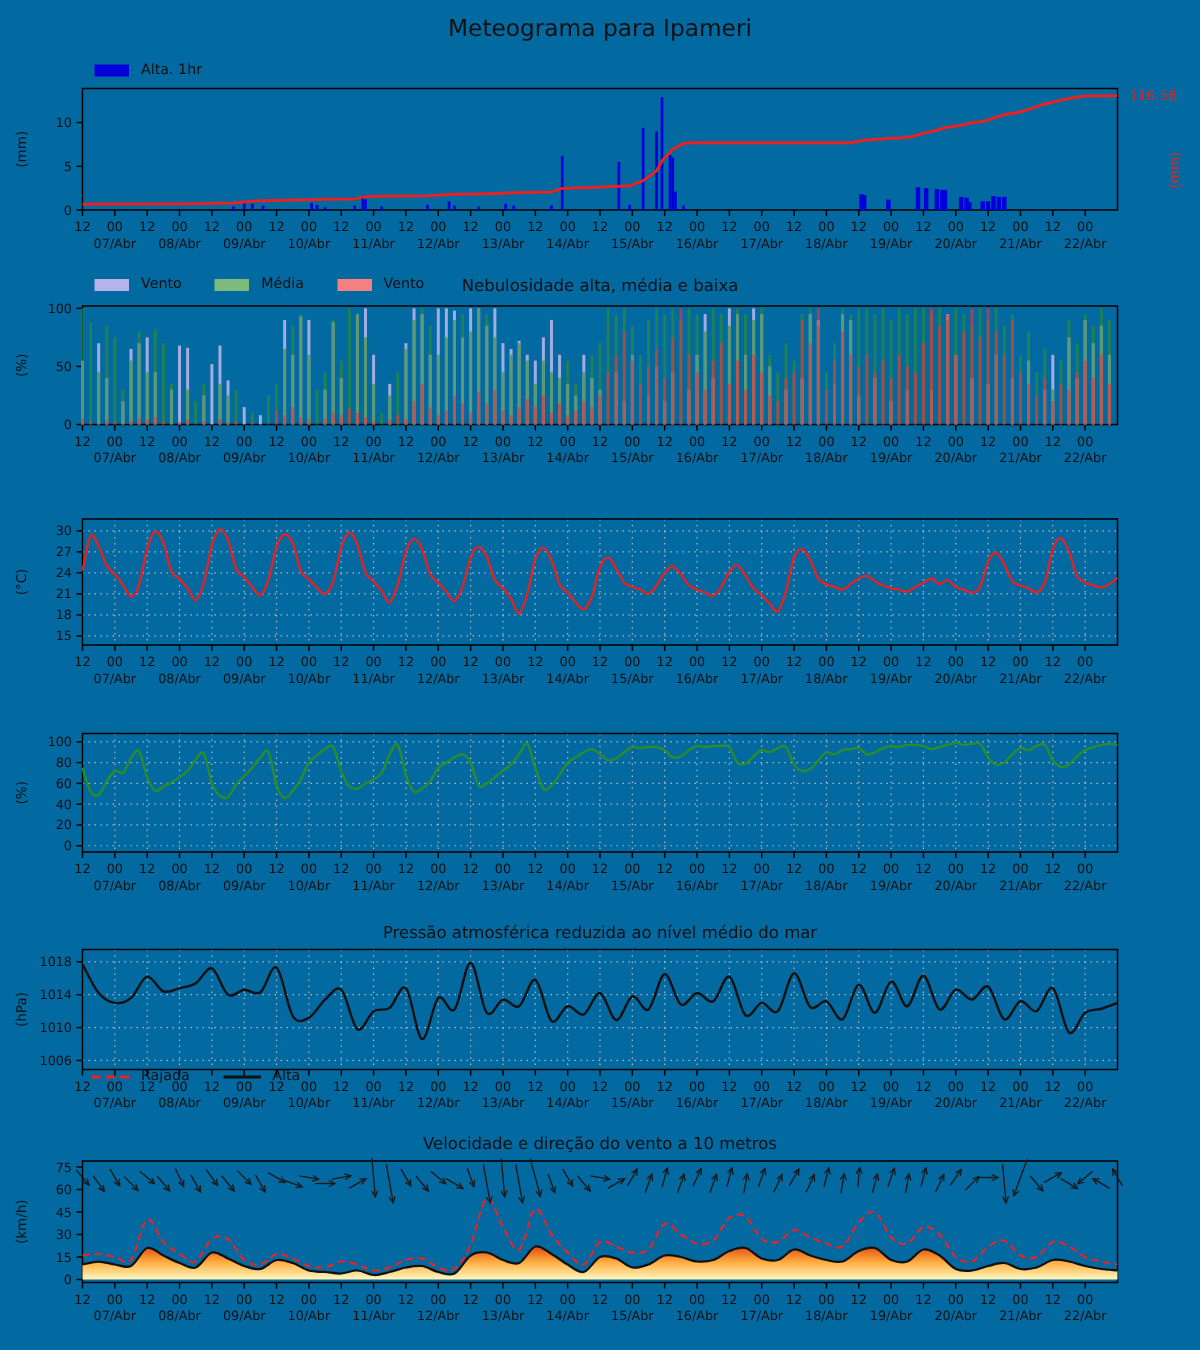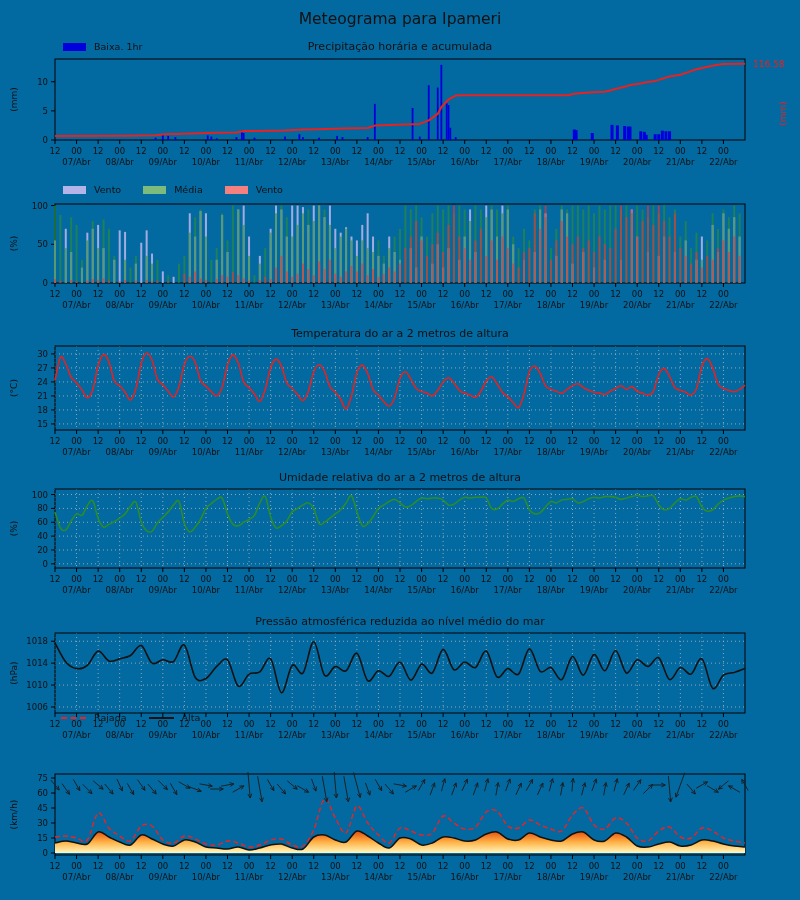--- a/index.html
+++ b/index.html
@@ -17,21 +17,21 @@
 </style>
 </head>
 <body>
 
 <div id="fig">
   <div class="main-title">Meteograma para Ipameri</div>
 
   <div class="legend" style="top:41px;left:63px">
     <span class="item">
       <span class="sw" style="background:#0000dd"></span>
-      <span>Baixa. 1hr</span>
+      <span>Alta. 1hr</span>
     </span>
   </div>
 
   <div class="legend" style="top:184px;left:63px">
     <span class="item">
       <span class="sw" style="background:#b4b4e8"></span>
       <span>Vento</span>
     </span>
     <span class="item">
       <span class="sw" style="background:#7cbb7c"></span>
@@ -47,24 +47,23 @@
     <span class="item">
       <span class="lsw" style="border-top:2px dashed #ee2222"></span>
       <span>Rajada</span>
     </span>
     <span class="item">
       <span class="lsw" style="border-top:2px solid #111"></span>
       <span>Alta</span>
     </span>
   </div>
 
-  <div class="panel-title" style="top:40px">Precipitação horária e acumulada</div>
-  <div class="panel-title" style="top:327px">Temperatura do ar a 2 metros de altura</div>
-  <div class="panel-title" style="top:471px">Umidade relativa do ar a 2 metros de altura</div>
+  <div class="panel-title" style="top:184px">Nebulosidade alta, média e baixa</div>
   <div class="panel-title" style="top:615px">Pressão atmosférica reduzida ao nível médio do mar</div>
+  <div class="panel-title" style="top:756px">Velocidade e direção do vento a 10 metros</div>
 
   <svg class="chart" id="chart-0" style="top:59px" width="800" height="114">
       <rect x="55" y="0" width="690" height="81" fill="none" stroke="#000" stroke-width="1"></rect>
       <line x1="51" x2="55" y1="81" y2="81" stroke="#000" stroke-width="1"></line>
       <text x="48" y="84" text-anchor="end" font-size="8.5px" fill="#111">0</text>
       <line x1="51" x2="55" y1="51.86330935251799" y2="51.86330935251799" stroke="#000" stroke-width="1"></line>
       <text x="48" y="54.86330935251799" text-anchor="end" font-size="8.5px" fill="#111">5</text>
       <line x1="51" x2="55" y1="22.726618705035975" y2="22.726618705035975" stroke="#000" stroke-width="1"></line>
       <text x="48" y="25.726618705035975" text-anchor="end" font-size="8.5px" fill="#111">10</text>
       <line x1="55" x2="55" y1="81" y2="85" stroke="#000" stroke-width="1"></line>

